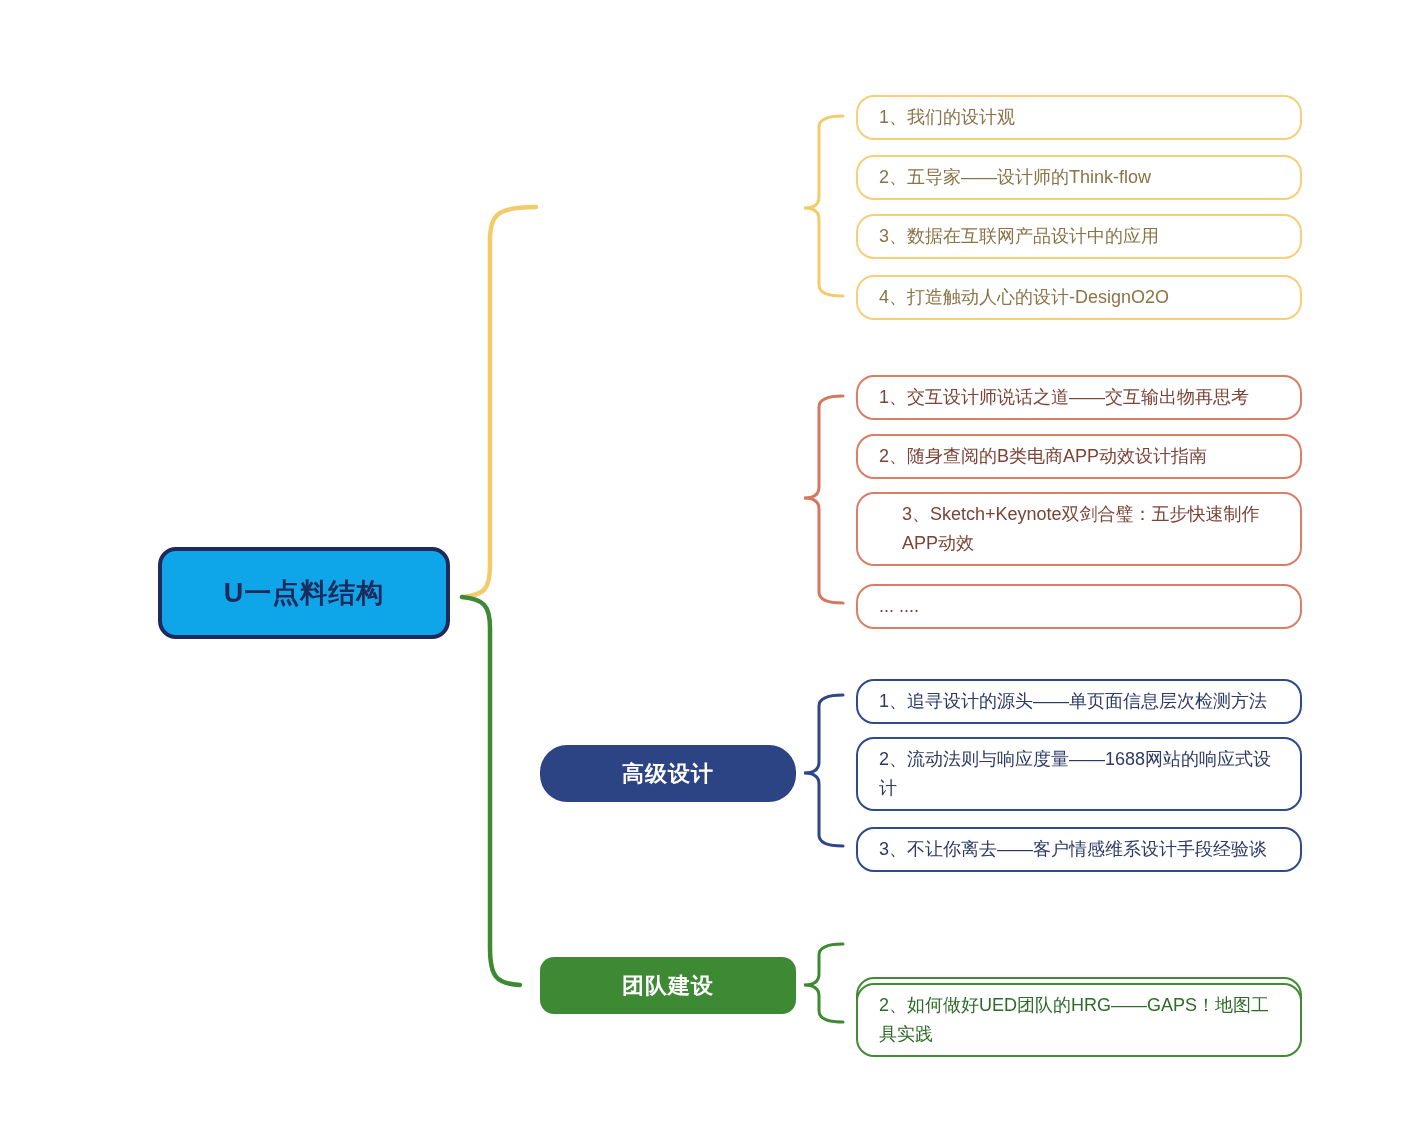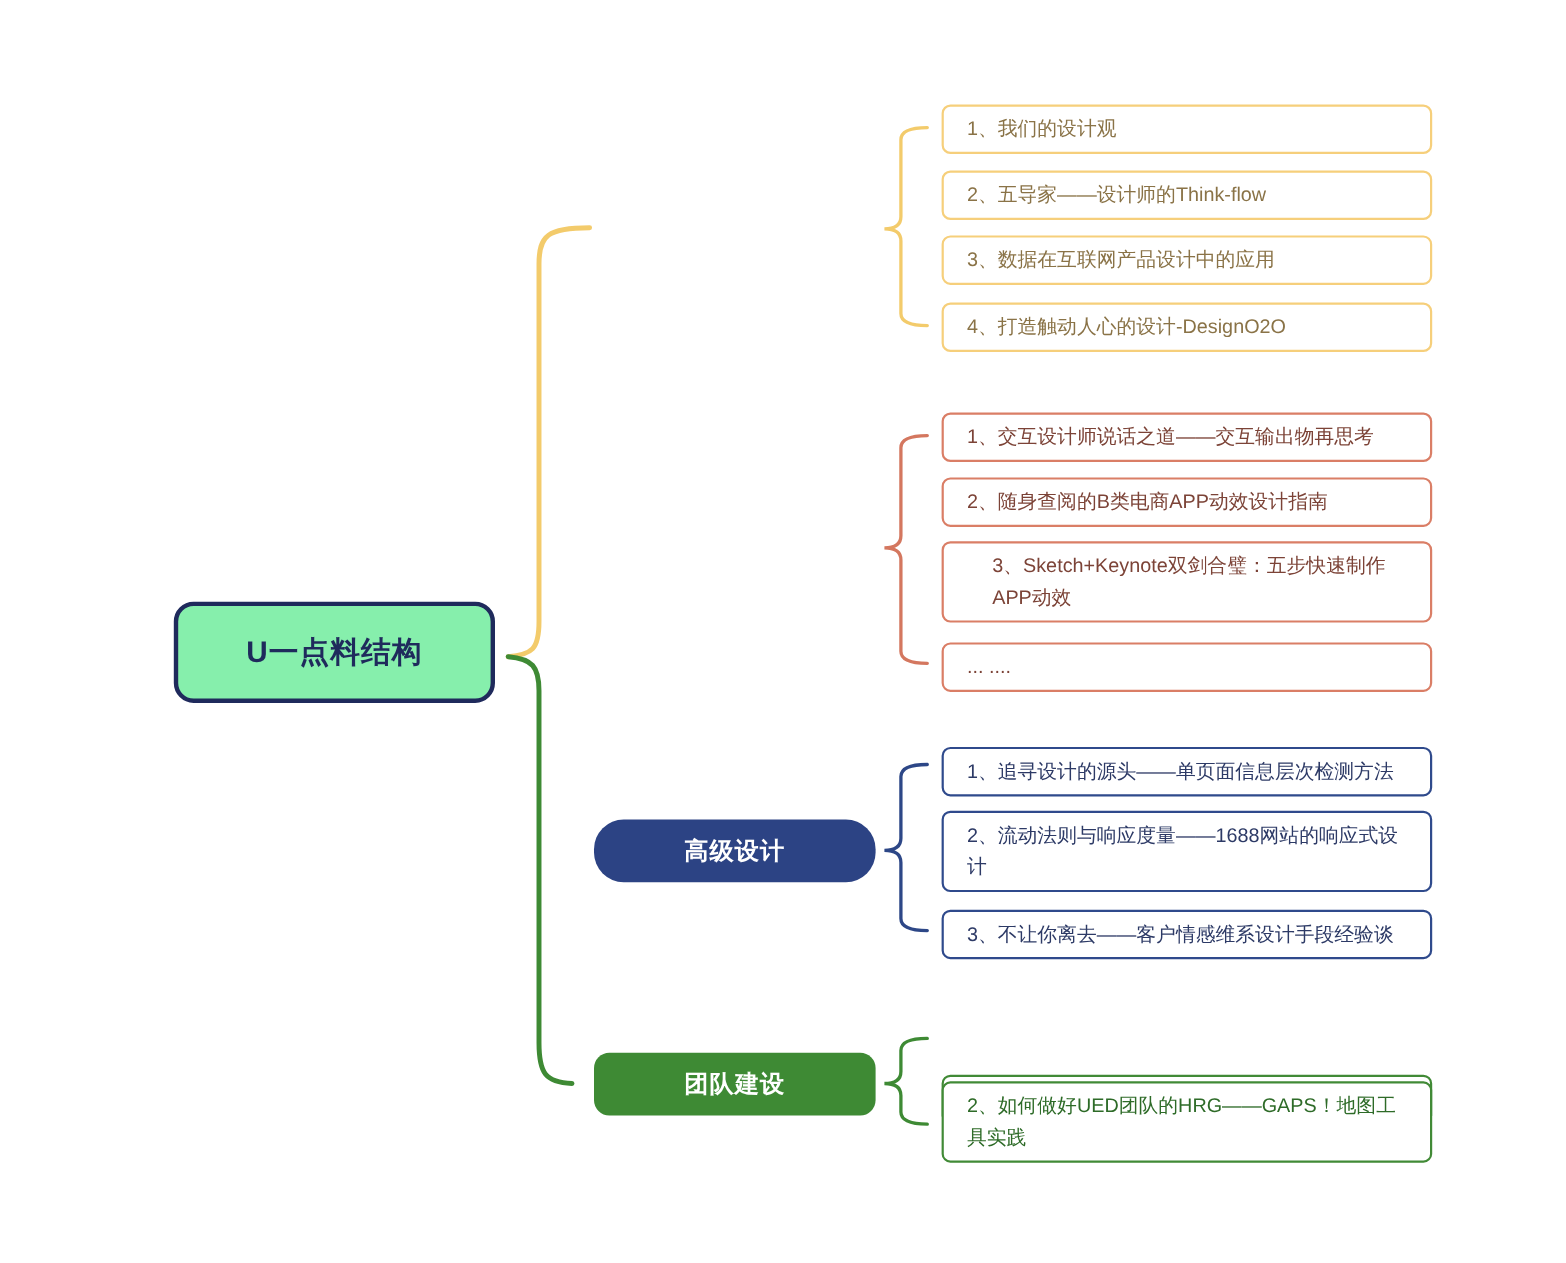--- a/index.html
+++ b/index.html
@@ -17,21 +17,21 @@
     width: 1424px; height: 1148px;
     pointer-events: none;
   }
   .root-node {
     position: absolute;
     left: 158px; top: 547px;
     width: 292px; height: 92px;
     box-sizing: border-box;
     border: 4px solid var(--root-color, #1F2A5C);
     border-radius: 18px;
-    background: #86efac;
+    background: #0ea5e9;
     display: flex; align-items: center; justify-content: center;
     font-size: 27px; font-weight: bold;
     color: var(--root-color, #1F2A5C);
     letter-spacing: 1px;
   }
   .branch-node {
     position: absolute;
     left: 540px;
     width: 256px; height: 57px;
     box-sizing: border-box;
@@ -41,21 +41,21 @@
     font-size: 22px; font-weight: bold;
     color: var(--label-text, #fff);
     letter-spacing: 1px;
   }
   .leaf-node {
     position: absolute;
     left: 856px;
     width: 446px;
     box-sizing: border-box;
     border: 2px solid var(--leaf-border, #999);
-    border-radius: 8px;
+    border-radius: 18px;
     background: #ffffff;
     padding: 6px 21px;
     display: flex; align-items: center;
     font-size: 18px;
     line-height: 1.6;
     color: var(--leaf-text, #333);
     min-height: 43px;
   }
 </style>
 </head>

